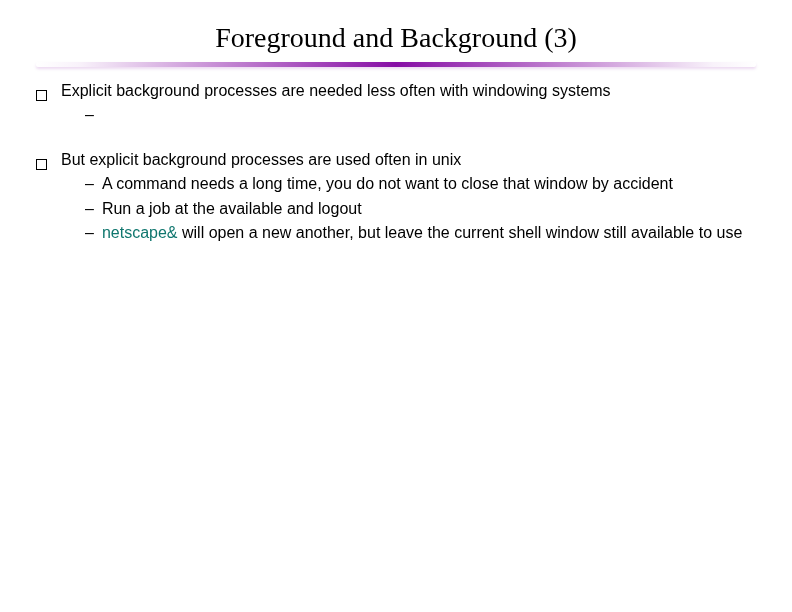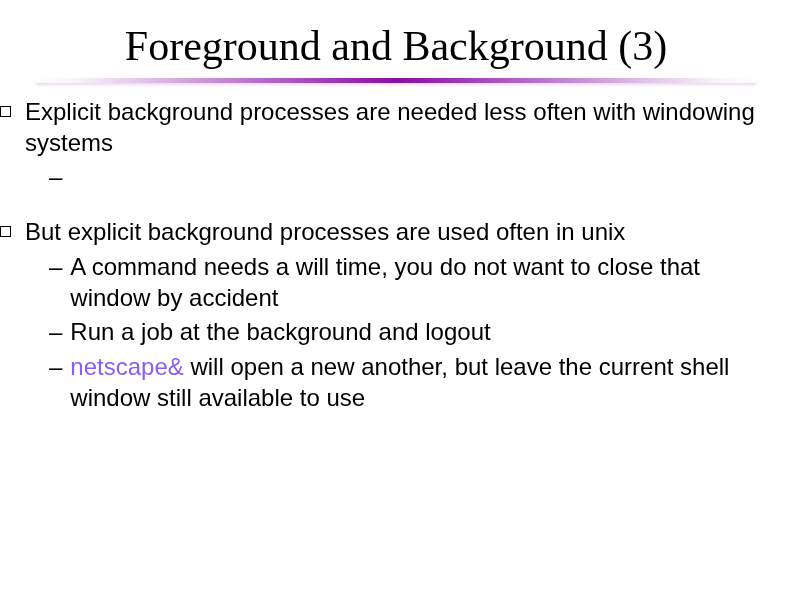--- a/index.html
+++ b/index.html
@@ -7,21 +7,21 @@
     width: 792px;
     height: 612px;
     background: #ffffff;
     font-family: Arial, Helvetica, sans-serif;
     color: #000000;
     position: relative;
     overflow: hidden;
   }
   .title {
     font-family: "Times New Roman", Times, serif;
-    font-size: 42px;
+    font-size: 28px;
     font-weight: 400;
     text-align: center;
     padding-top: 22px;
     padding-bottom: 8px;
   }
   .underline-wrap {
     width: 720px;
     margin: 0 auto 14px auto;
   }
   .underline {
@@ -31,22 +31,23 @@
       rgba(128,0,160,0.05) 6%,
       rgba(128,0,160,0.55) 30%,
       rgba(128,0,160,0.95) 50%,
       rgba(128,0,160,0.55) 70%,
       rgba(128,0,160,0.05) 94%,
       rgba(128,0,160,0) 100%);
     border-radius: 2px;
     box-shadow: 0 2px 3px rgba(128,0,160,0.15);
   }
   .content {
+    padding-left: 36px;
     padding-right: 36px;
-    font-size: 24px;
+    font-size: 16px;
     line-height: 1.28;
   }
   .bullet-item {
     display: flex;
     align-items: flex-start;
     margin-bottom: 4px;
   }
   .bullet-item + .bullet-item {
     margin-top: 24px;
   }
@@ -66,21 +67,21 @@
     display: flex;
     align-items: flex-start;
     padding-left: 24px;
     margin-top: 4px;
   }
   .dash {
     margin-right: 8px;
     flex: 0 0 auto;
   }
   .command {
-    color: #8b5cf6;
+    color: #0f766e;
   }
 </style>
 </head>
 <body>
 
 <div class="title">Foreground and Background (3)</div>
 
 <div class="underline-wrap">
   <div class="underline"></div>
 </div>
@@ -96,25 +97,25 @@
       </div>
     </div>
   </div>
 
   <div class="bullet-item">
     <span class="square-bullet"></span>
     <div class="bullet-body">
       <span>But explicit background processes are used often in unix</span>
       <div class="sub-item">
         <span class="dash">–</span>
-        <span>A command needs a will time, you do not want to close that window by accident</span>
+        <span>A command needs a long time, you do not want to close that window by accident</span>
       </div>
       <div class="sub-item">
         <span class="dash">–</span>
-        <span>Run a job at the background and logout</span>
+        <span>Run a job at the available and logout</span>
       </div>
       <div class="sub-item">
         <span class="dash">–</span>
         <span><span class="command">netscape&amp;</span><span> will open a new another, but leave the current shell window still available to use</span></span>
       </div>
     </div>
   </div>
 
 </div>
 

